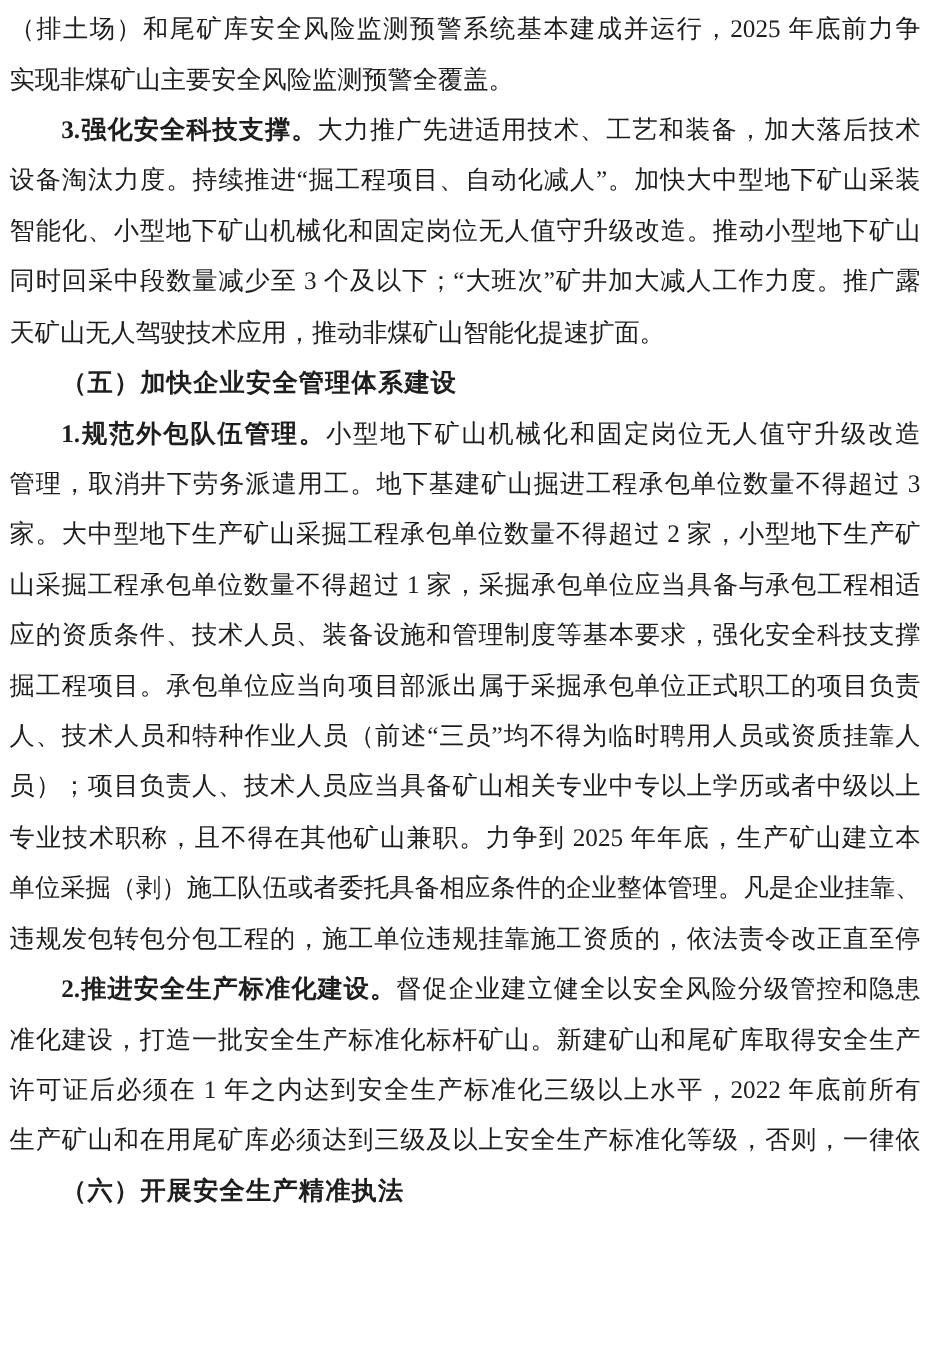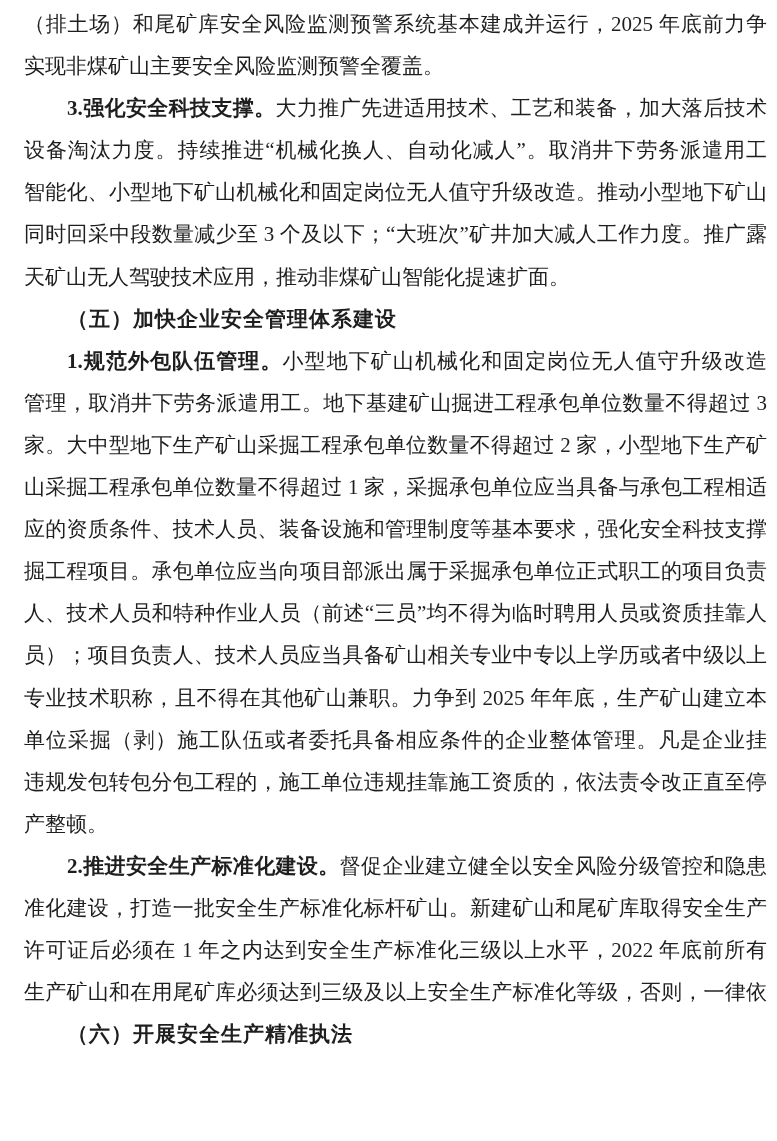--- a/index.html
+++ b/index.html
@@ -5,21 +5,21 @@
   html, body {
     margin: 0;
     padding: 0;
     background: #ffffff;
   }
   .page {
     position: relative;
     width: 777px;
     height: 1141px;
     box-sizing: border-box;
-    padding: 3px 10px 0 24px;
+    padding: 3px 10px 0 8px;
     background: #ffffff;
     font-family: "Liberation Serif", "DejaVu Serif", serif;
     font-size: 21px;
     color: #1e1e1e;
     overflow: hidden;
   }
   .line {
     height: 42.1px;
     line-height: 42.1px;
     text-align: justify;
@@ -40,35 +40,34 @@
     font-weight: 700;
   }
 </style>
 </head>
 <body>
 
 <div class="page">
   <div class="line"><span>（排土场）和尾矿库安全风险监测预警系统基本建成并运行，2025 年底前力争</span></div>
   <div class="line end"><span>实现非煤矿山主要安全风险监测预警全覆盖。</span></div>
   <div class="line indent"><b class="lead">3.强化安全科技支撑。</b><span>大力推广先进适用技术、工艺和装备，加大落后技术</span></div>
-  <div class="line"><span>设备淘汰力度。持续推进“机械化换人、自动化减人”。取消井下劳务派遣用工</span></div>
+  <div class="line"><span>设备淘汰力度。持续推进“掘工程项目、自动化减人”。加快大中型地下矿山采装</span></div>
   <div class="line"><span>智能化、小型地下矿山机械化和固定岗位无人值守升级改造。推动小型地下矿山</span></div>
   <div class="line"><span>同时回采中段数量减少至 3 个及以下；“大班次”矿井加大减人工作力度。推广露</span></div>
   <div class="line end"><span>天矿山无人驾驶技术应用，推动非煤矿山智能化提速扩面。</span></div>
   <div class="line indent heading end"><span>（五）加快企业安全管理体系建设</span></div>
   <div class="line indent"><b class="lead">1.规范外包队伍管理。</b><span>小型地下矿山机械化和固定岗位无人值守升级改造</span></div>
   <div class="line"><span>管理，取消井下劳务派遣用工。地下基建矿山掘进工程承包单位数量不得超过 3</span></div>
   <div class="line"><span>家。大中型地下生产矿山采掘工程承包单位数量不得超过 2 家，小型地下生产矿</span></div>
   <div class="line"><span>山采掘工程承包单位数量不得超过 1 家，采掘承包单位应当具备与承包工程相适</span></div>
   <div class="line"><span>应的资质条件、技术人员、装备设施和管理制度等基本要求，强化安全科技支撑</span></div>
   <div class="line"><span>掘工程项目。承包单位应当向项目部派出属于采掘承包单位正式职工的项目负责</span></div>
   <div class="line"><span>人、技术人员和特种作业人员（前述“三员”均不得为临时聘用人员或资质挂靠人</span></div>
   <div class="line"><span>员）；项目负责人、技术人员应当具备矿山相关专业中专以上学历或者中级以上</span></div>
   <div class="line"><span>专业技术职称，且不得在其他矿山兼职。力争到 2025 年年底，生产矿山建立本</span></div>
   <div class="line"><span>单位采掘（剥）施工队伍或者委托具备相应条件的企业整体管理。凡是企业挂靠、</span></div>
   <div class="line"><span>违规发包转包分包工程的，施工单位违规挂靠施工资质的，依法责令改正直至停</span></div>
-  <div class="line end"><span>产整顿。</span></div>
   <div class="line indent"><b class="lead">2.推进安全生产标准化建设。</b><span>督促企业建立健全以安全风险分级管控和隐患</span></div>
   <div class="line"><span>准化建设，打造一批安全生产标准化标杆矿山。新建矿山和尾矿库取得安全生产</span></div>
   <div class="line"><span>许可证后必须在 1 年之内达到安全生产标准化三级以上水平，2022 年底前所有</span></div>
   <div class="line"><span>生产矿山和在用尾矿库必须达到三级及以上安全生产标准化等级，否则，一律依</span></div>
   <div class="line indent heading end"><span>（六）开展安全生产精准执法</span></div>
 </div>
 
 </body></html>

